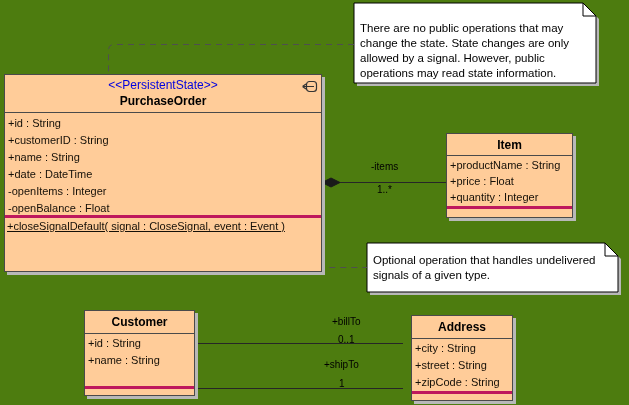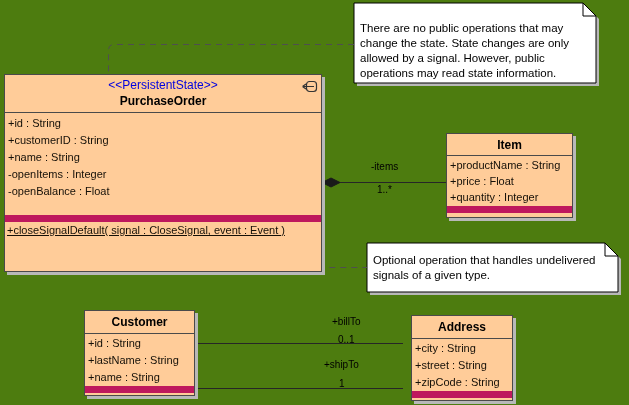--- a/index.html
+++ b/index.html
@@ -16,21 +16,21 @@
     display:flex;flex-direction:column;
   }
   .uml-class .hdr{
     position:relative;box-sizing:border-box;text-align:center;
     border-bottom:1px solid #4a4a4a;
     display:flex;flex-direction:column;justify-content:center;
   }
   .stereo{font-size:12px;line-height:15px;color:#0000e0;}
   .cname{font-size:12px;line-height:16px;font-weight:bold;color:#000000;}
   .attrs{box-sizing:border-box;overflow:hidden;padding-top:2px;}
-  .ops{box-sizing:border-box;border-top:7px solid #be185d;overflow:hidden;}
+  .ops{box-sizing:border-box;border-top:3px solid #be185d;overflow:hidden;}
   .member{
     font-size:11px;line-height:17px;color:#151008;
     padding-left:3px;white-space:nowrap;
   }
   .op-static{text-decoration:underline;}
   .state-icon{position:absolute;top:4px;right:3px;width:18px;height:15px;}
   .edge-label{position:absolute;z-index:3;font-size:10px;line-height:12px;color:#000000;white-space:nowrap;}
   .note-text{
     position:absolute;z-index:3;font-size:11.5px;line-height:15px;color:#000000;
   }
@@ -74,20 +74,21 @@
         <svg width="18" height="15" viewBox="0 0 18 15">
           <rect x="6.5" y="2.5" width="10" height="10" rx="3" fill="none" stroke="#333333" stroke-width="1.2"></rect>
           <path d="M14 7.5 L2.5 7.5 M2.5 7.5 L6 5 M2.5 7.5 L6 10" fill="none" stroke="#333333" stroke-width="1.2"></path>
         </svg>
       </span>
     </div>
     <div class="attrs" style="height:102px;">
       <div class="member">+id : String</div>
       <div class="member">+customerID : String</div>
       <div class="member">+name : String</div>
+      <div class="member">+date : DateTime</div>
       <div class="member">-openItems : Integer</div>
       <div class="member">-openBalance : Float</div>
     </div>
     <div class="ops" style="flex:1;">
       <div class="member op-static" style="padding-left:2px;">+closeSignalDefault( signal : CloseSignal, event : Event )</div>
     </div>
   </div>
 
   <div class="uml-class" style="left:446px;top:133px;width:127px;height:85px;">
     <div class="hdr" style="height:22px;">
@@ -100,21 +101,20 @@
     </div>
     <div class="ops" style="flex:1;"></div>
   </div>
 
   <div class="uml-class" style="left:84px;top:310px;width:111px;height:86px;">
     <div class="hdr" style="height:23px;">
       <div class="cname">Customer</div>
     </div>
     <div class="attrs" style="height:52px;padding-top:1px;">
       <div class="member">+id : String</div>
-      <div class="member">+lastName : String</div>
       <div class="member">+name : String</div>
     </div>
     <div class="ops" style="flex:1;"></div>
   </div>
 
   <div class="uml-class" style="left:403px;top:315px;width:102px;height:86px;margin-left:8px;">
     <div class="hdr" style="height:23px;">
       <div class="cname">Address</div>
     </div>
     <div class="attrs" style="height:52px;padding-top:1px;">

